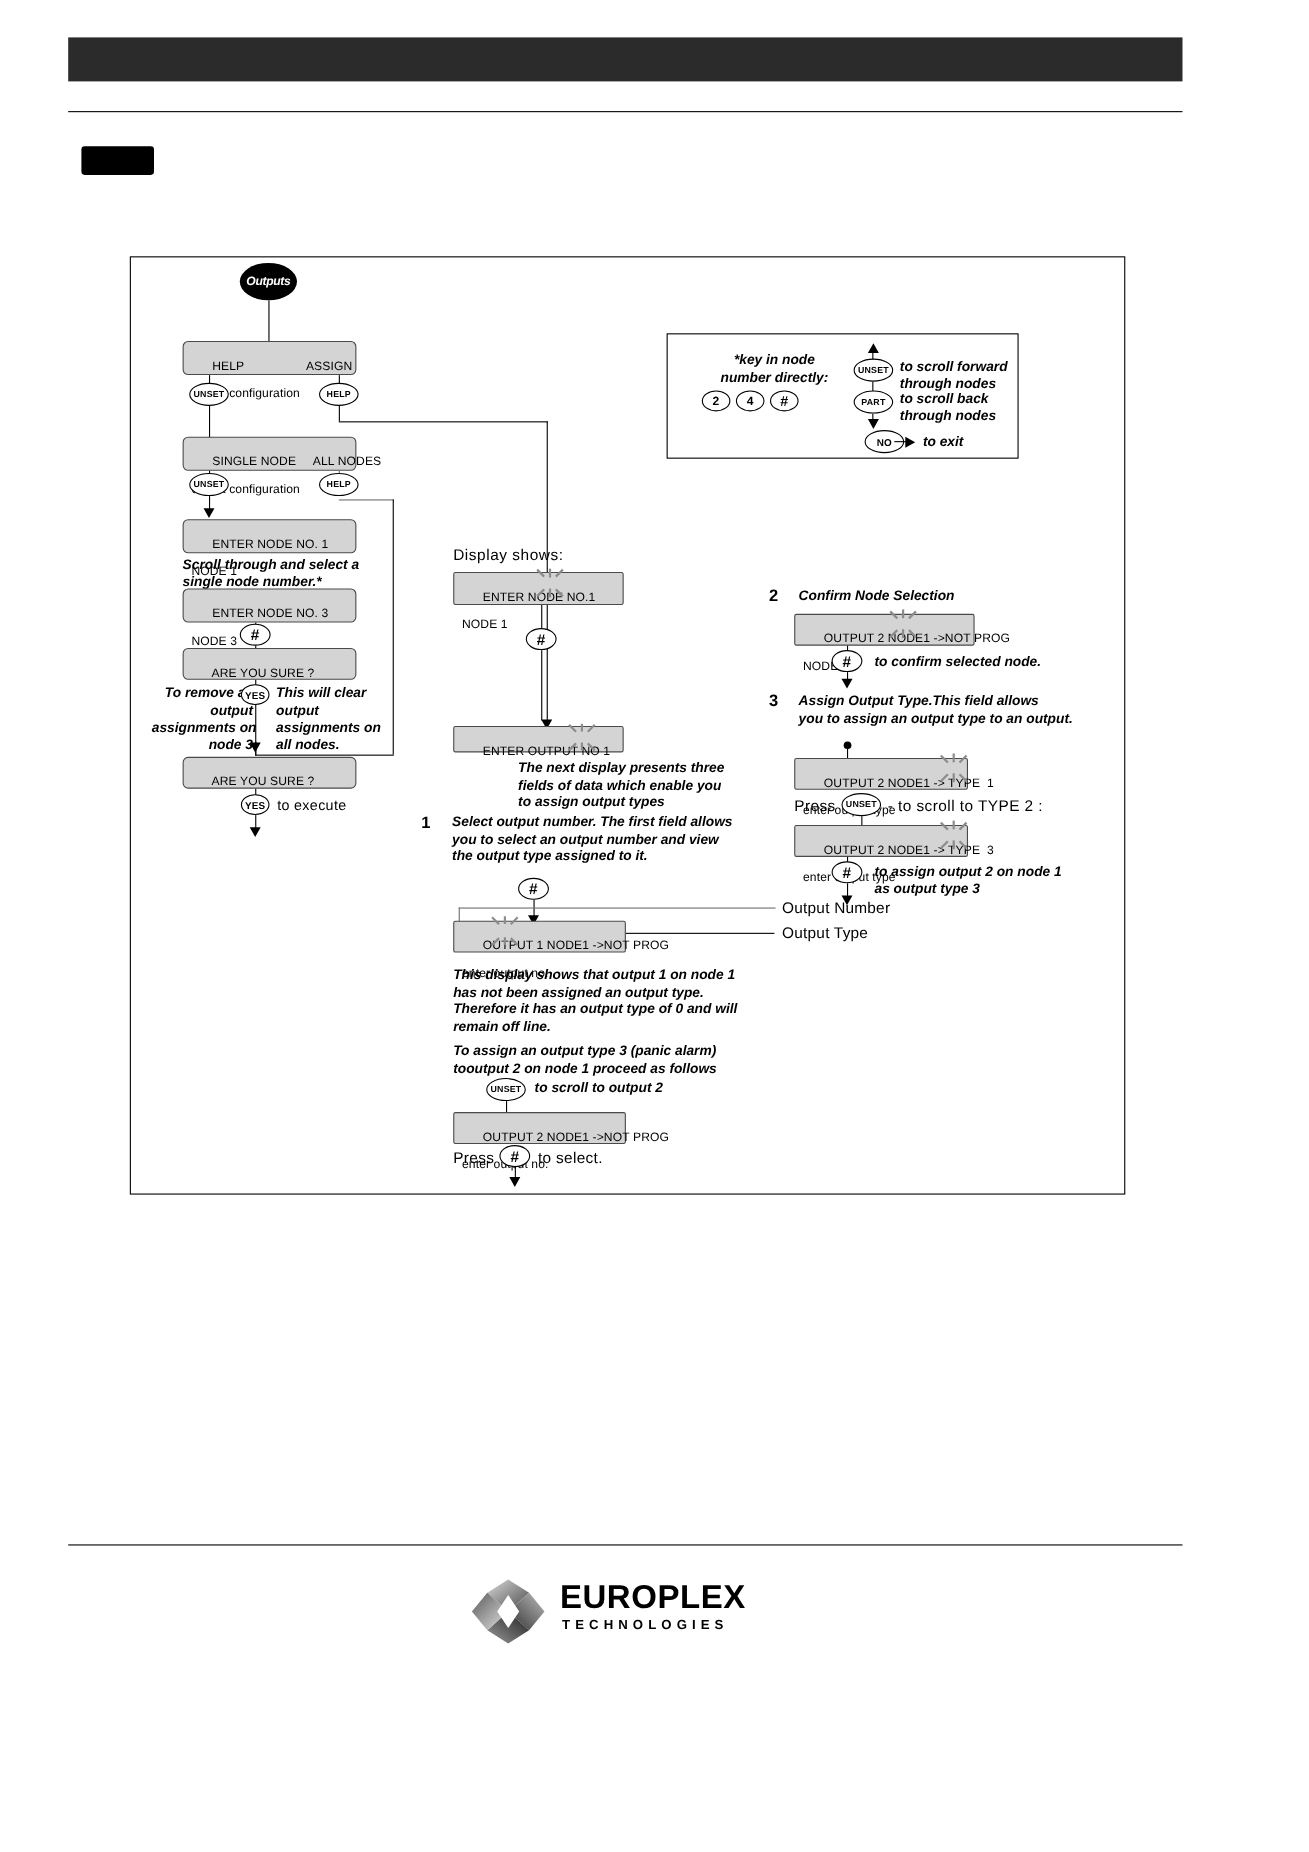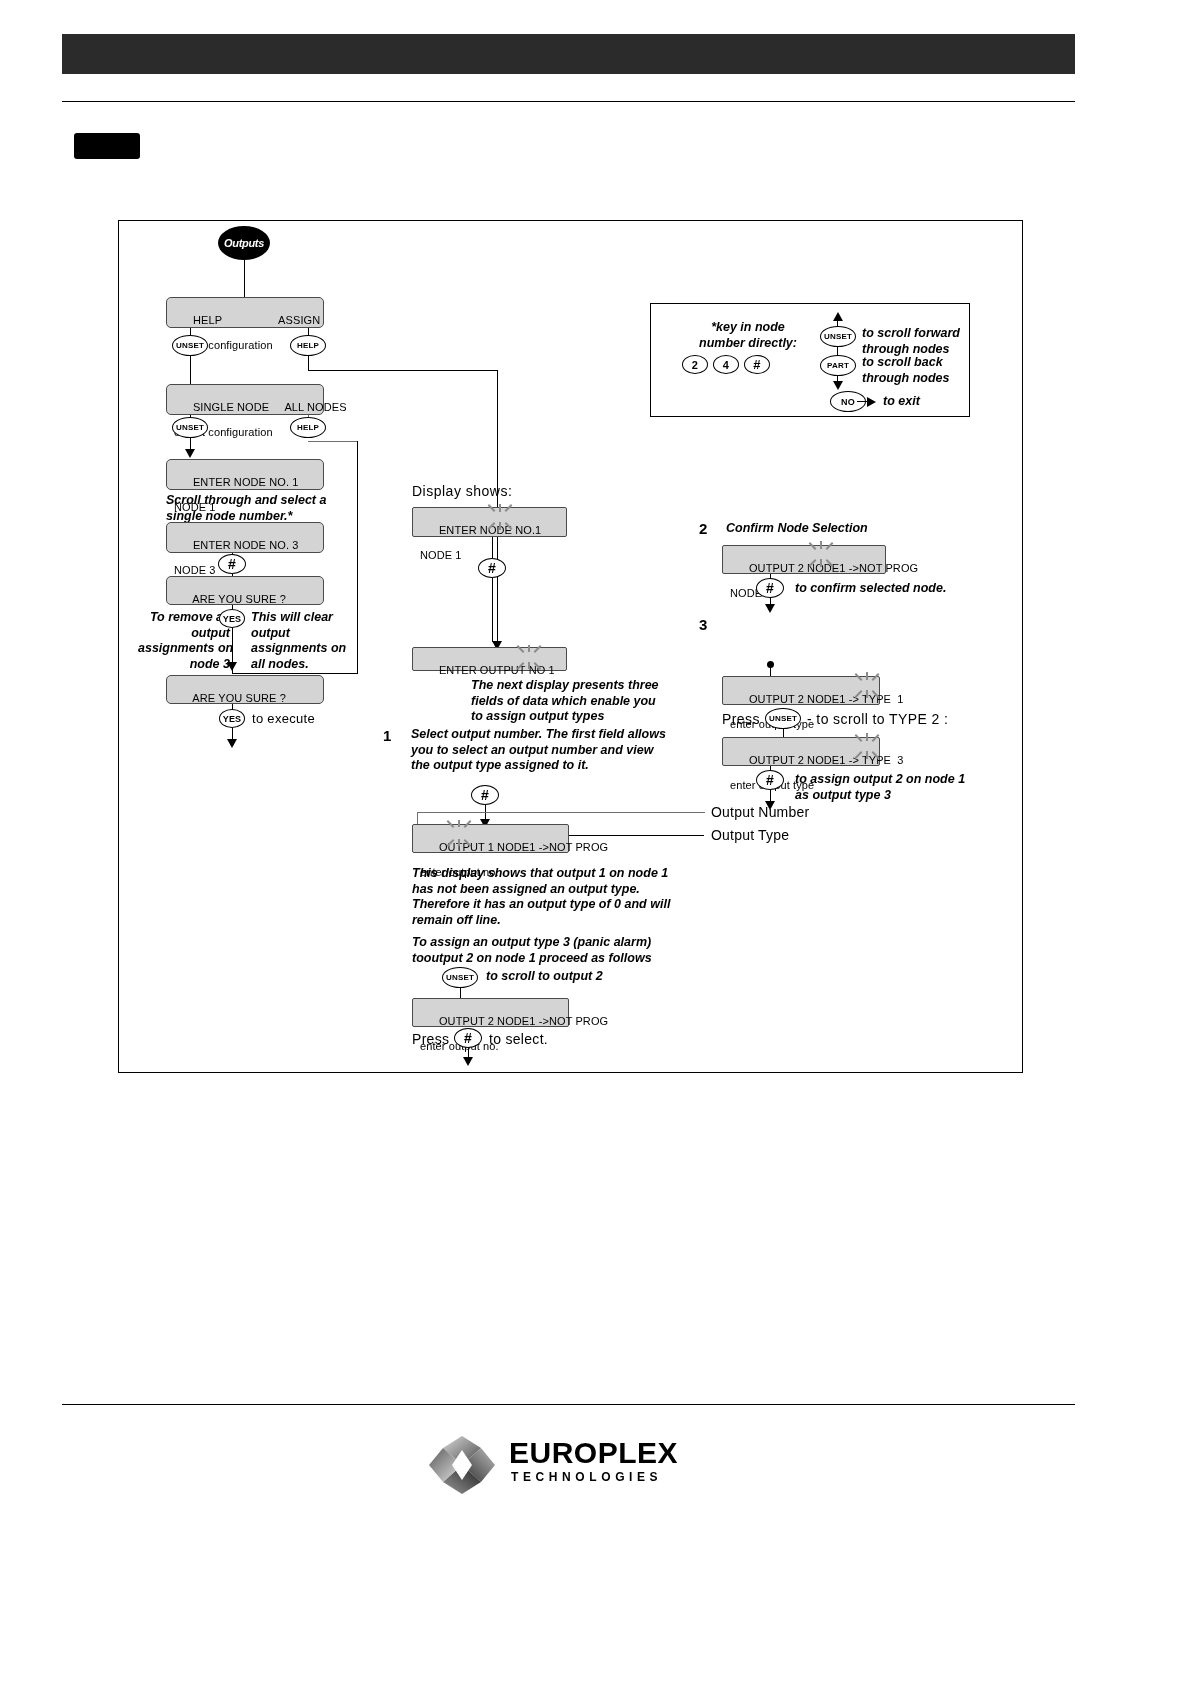--- a/index.html
+++ b/index.html
@@ -23,21 +23,21 @@
     position:absolute; left:62px; top:101px; width:1013px; height:0;
     border-top:1.6px solid #000;
   }
   .section-chip {
     position:absolute; left:74px; top:133px; width:66px; height:26px;
     background:#000; border-radius:3px;
   }
 
   
   .frame {
-    position:absolute; left:118px; top:220px; width:905px; height:853px;
+    position:absolute; left:118px; top:233px; width:905px; height:853px;
     border:1.2px solid #000; background:#fff;
   }
 
   .lcd {
     position:absolute;
     background:#d4d4d4;
     border:1px solid #4a4a4a;
     border-radius:5px;
     padding:3px 6px 2px 7px;
     font-size:11px;
@@ -131,21 +131,21 @@
     font-size:14px;
     letter-spacing:0.2px;
     white-space:pre;
   }
   .ctr { text-align:center; }
   .rt  { text-align:right; }
 
   
   .legend {
     position:absolute; left:606px; top:303px; width:320px; height:114px;
-    border:1.3px solid #000; background:#fff;margin-left:44px;
+    border:1.3px solid #000; background:#fff;
   }
 
   
   .flash { position:absolute; width:30px; height:26px; pointer-events:none; }
   .flash span {
     position:absolute; background:#8c8c8c;
   }
 
   
   .footer-rule {
@@ -387,20 +387,22 @@
 
     <div class="vline" style="left:651px; top:353px; height:11px;"></div>
     <div class="key s hash" style="left:637px; top:357px;">
       <span>#</span>
     </div>
     <div class="it" style="left:676px; top:360px;">to confirm selected node.</div>
     <div class="vline" style="left:651px; top:377px; height:8px;"></div>
     <div class="arrow-d" style="left:646px; top:383px;"></div>
 
     <div class="num" style="left:580px; top:395px;">3</div>
+    <div class="it" style="left: 607px; top: 396px; width: 300px; white-space: pre;">Assign Output Type.This field allows
+you to assign an output type to an output.</div>
 
     <div class="dot" style="left:648px; top:440px;"></div>
     <div class="vline" style="left:651px; top:444px; height:12px;"></div>
 
     <div class="lcd sq" style="left:603px; top:455px; width:158px; height:29px;">
       <span>OUTPUT 2 NODE1 -&gt; TYPE  1</span>
       <span class="l2">enter output type</span>
     </div>
     <div class="flash" style="left:733px; top:451px;">
       <span style="left:2px; top:4px; width:9px; height:2px; transform:rotate(45deg);"></span>

